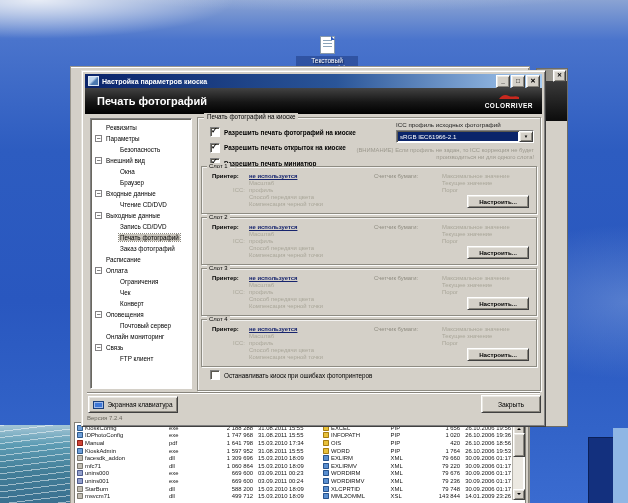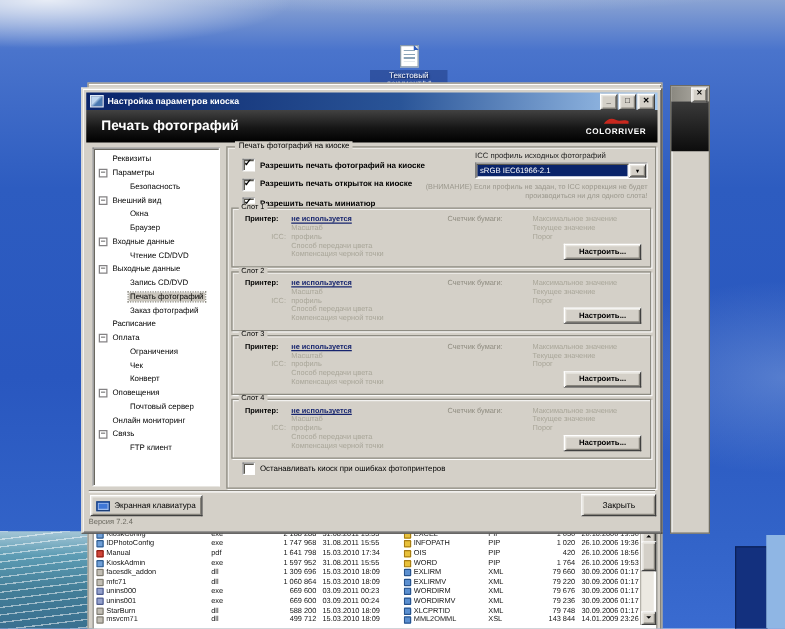--- a/index.html
+++ b/index.html
@@ -65,21 +65,21 @@
   .sarr.down{position:absolute;bottom:0}
   .sthumb{position:absolute;top:9px;left:0;width:10px;height:22px}
   
   .winB{position:absolute;left:536px;top:68px;width:30px;height:357px;background:#d4d0c8;
     border:1px solid #6e6c64;box-shadow:inset 1px 1px 0 #fff}
   .btitle{height:12px;background:linear-gradient(90deg,#8a8880,#b4b1a9);position:relative}
   .bclose{position:absolute;right:1px;top:1px;width:11px;height:10px;font-size:6px;line-height:9px;
     text-align:center;font-weight:bold}
   .bband{height:40px;background:linear-gradient(180deg,#3a3a3a,#0c0c0c)}
   
-  .dialog{position:absolute;left:65px;top:70px;width:463px;height:355px;background:#d4d0c8;
+  .dialog{position:absolute;left:81px;top:70px;width:463px;height:355px;background:#d4d0c8;
     border:1px solid;border-color:#e4e2dc #404040 #404040 #e4e2dc;
     box-shadow:inset 1px 1px 0 #fff,inset -1px -1px 0 #808080}
   .titlebar{position:absolute;left:3px;top:3px;right:3px;height:14px;
     background:linear-gradient(90deg,#0a246a 0%,#2a5598 55%,#a6caf0 100%);
     display:flex;align-items:center;padding:0 2px;box-sizing:border-box}
   .ticon{width:9px;height:8px;flex:none;margin:0 3px 0 1px;background:linear-gradient(135deg,#bfd6ee 40%,#4a78b0 60%);
     border:1px solid #dfe9f5}
   .ttext{flex:1;color:#fff;font-size:7px;font-weight:bold;white-space:nowrap;overflow:hidden}
   .tbtns{display:flex;gap:1px}
   .wbtn{width:12px;height:11px;font-size:6.5px;font-weight:bold;line-height:10px}

